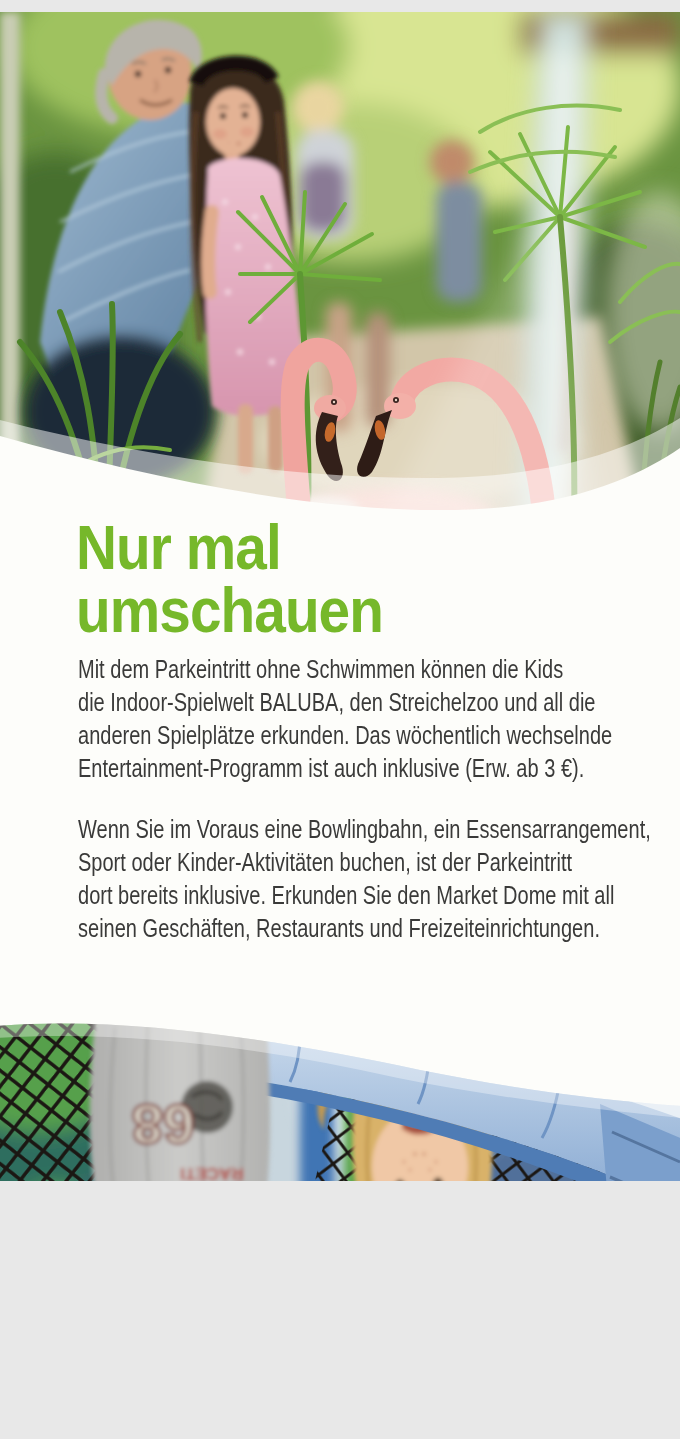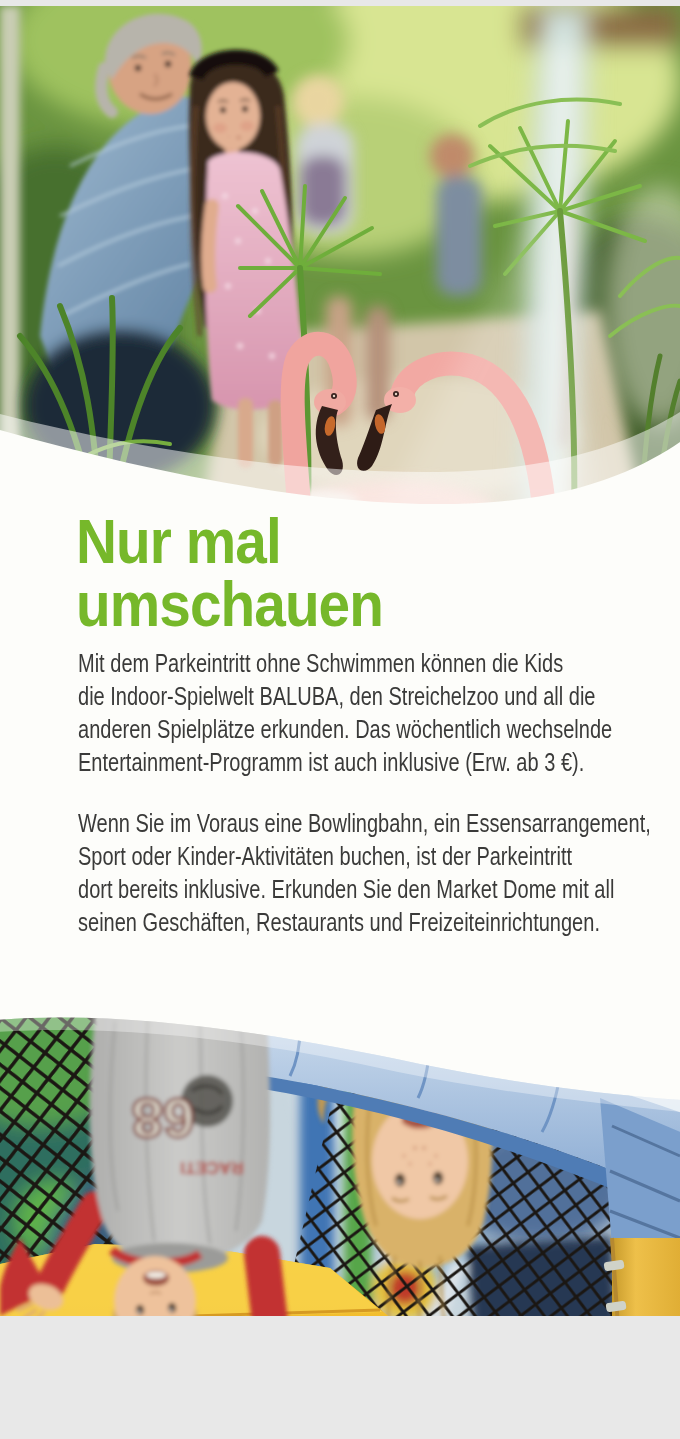--- a/index.html
+++ b/index.html
@@ -1,17 +1,17 @@
 <!DOCTYPE html>
 <html><head>
 <meta charset="utf-8">
 <style>
   html,body{margin:0;padding:0;background:#e8e8e8;}
   .page{
-    position:relative;width:680px;height:1310px;margin:6px auto;
+    position:relative;width:680px;height:1169px;margin:12px auto;
     background:#fdfdfa;overflow:hidden;
     font-family:"Liberation Sans","DejaVu Sans",sans-serif;
   }
   .photo{position:absolute;left:0;width:680px;overflow:hidden;}
   .photo svg{display:block;}
   .photo-top{top:0;height:512px;}
   .photo-bottom{top:1000px;height:439px;}
   .headline{
     position:absolute;left:76px;top:504px;margin:0;
     color:#76b82a;font-size:63px;line-height:63px;font-weight:bold;

